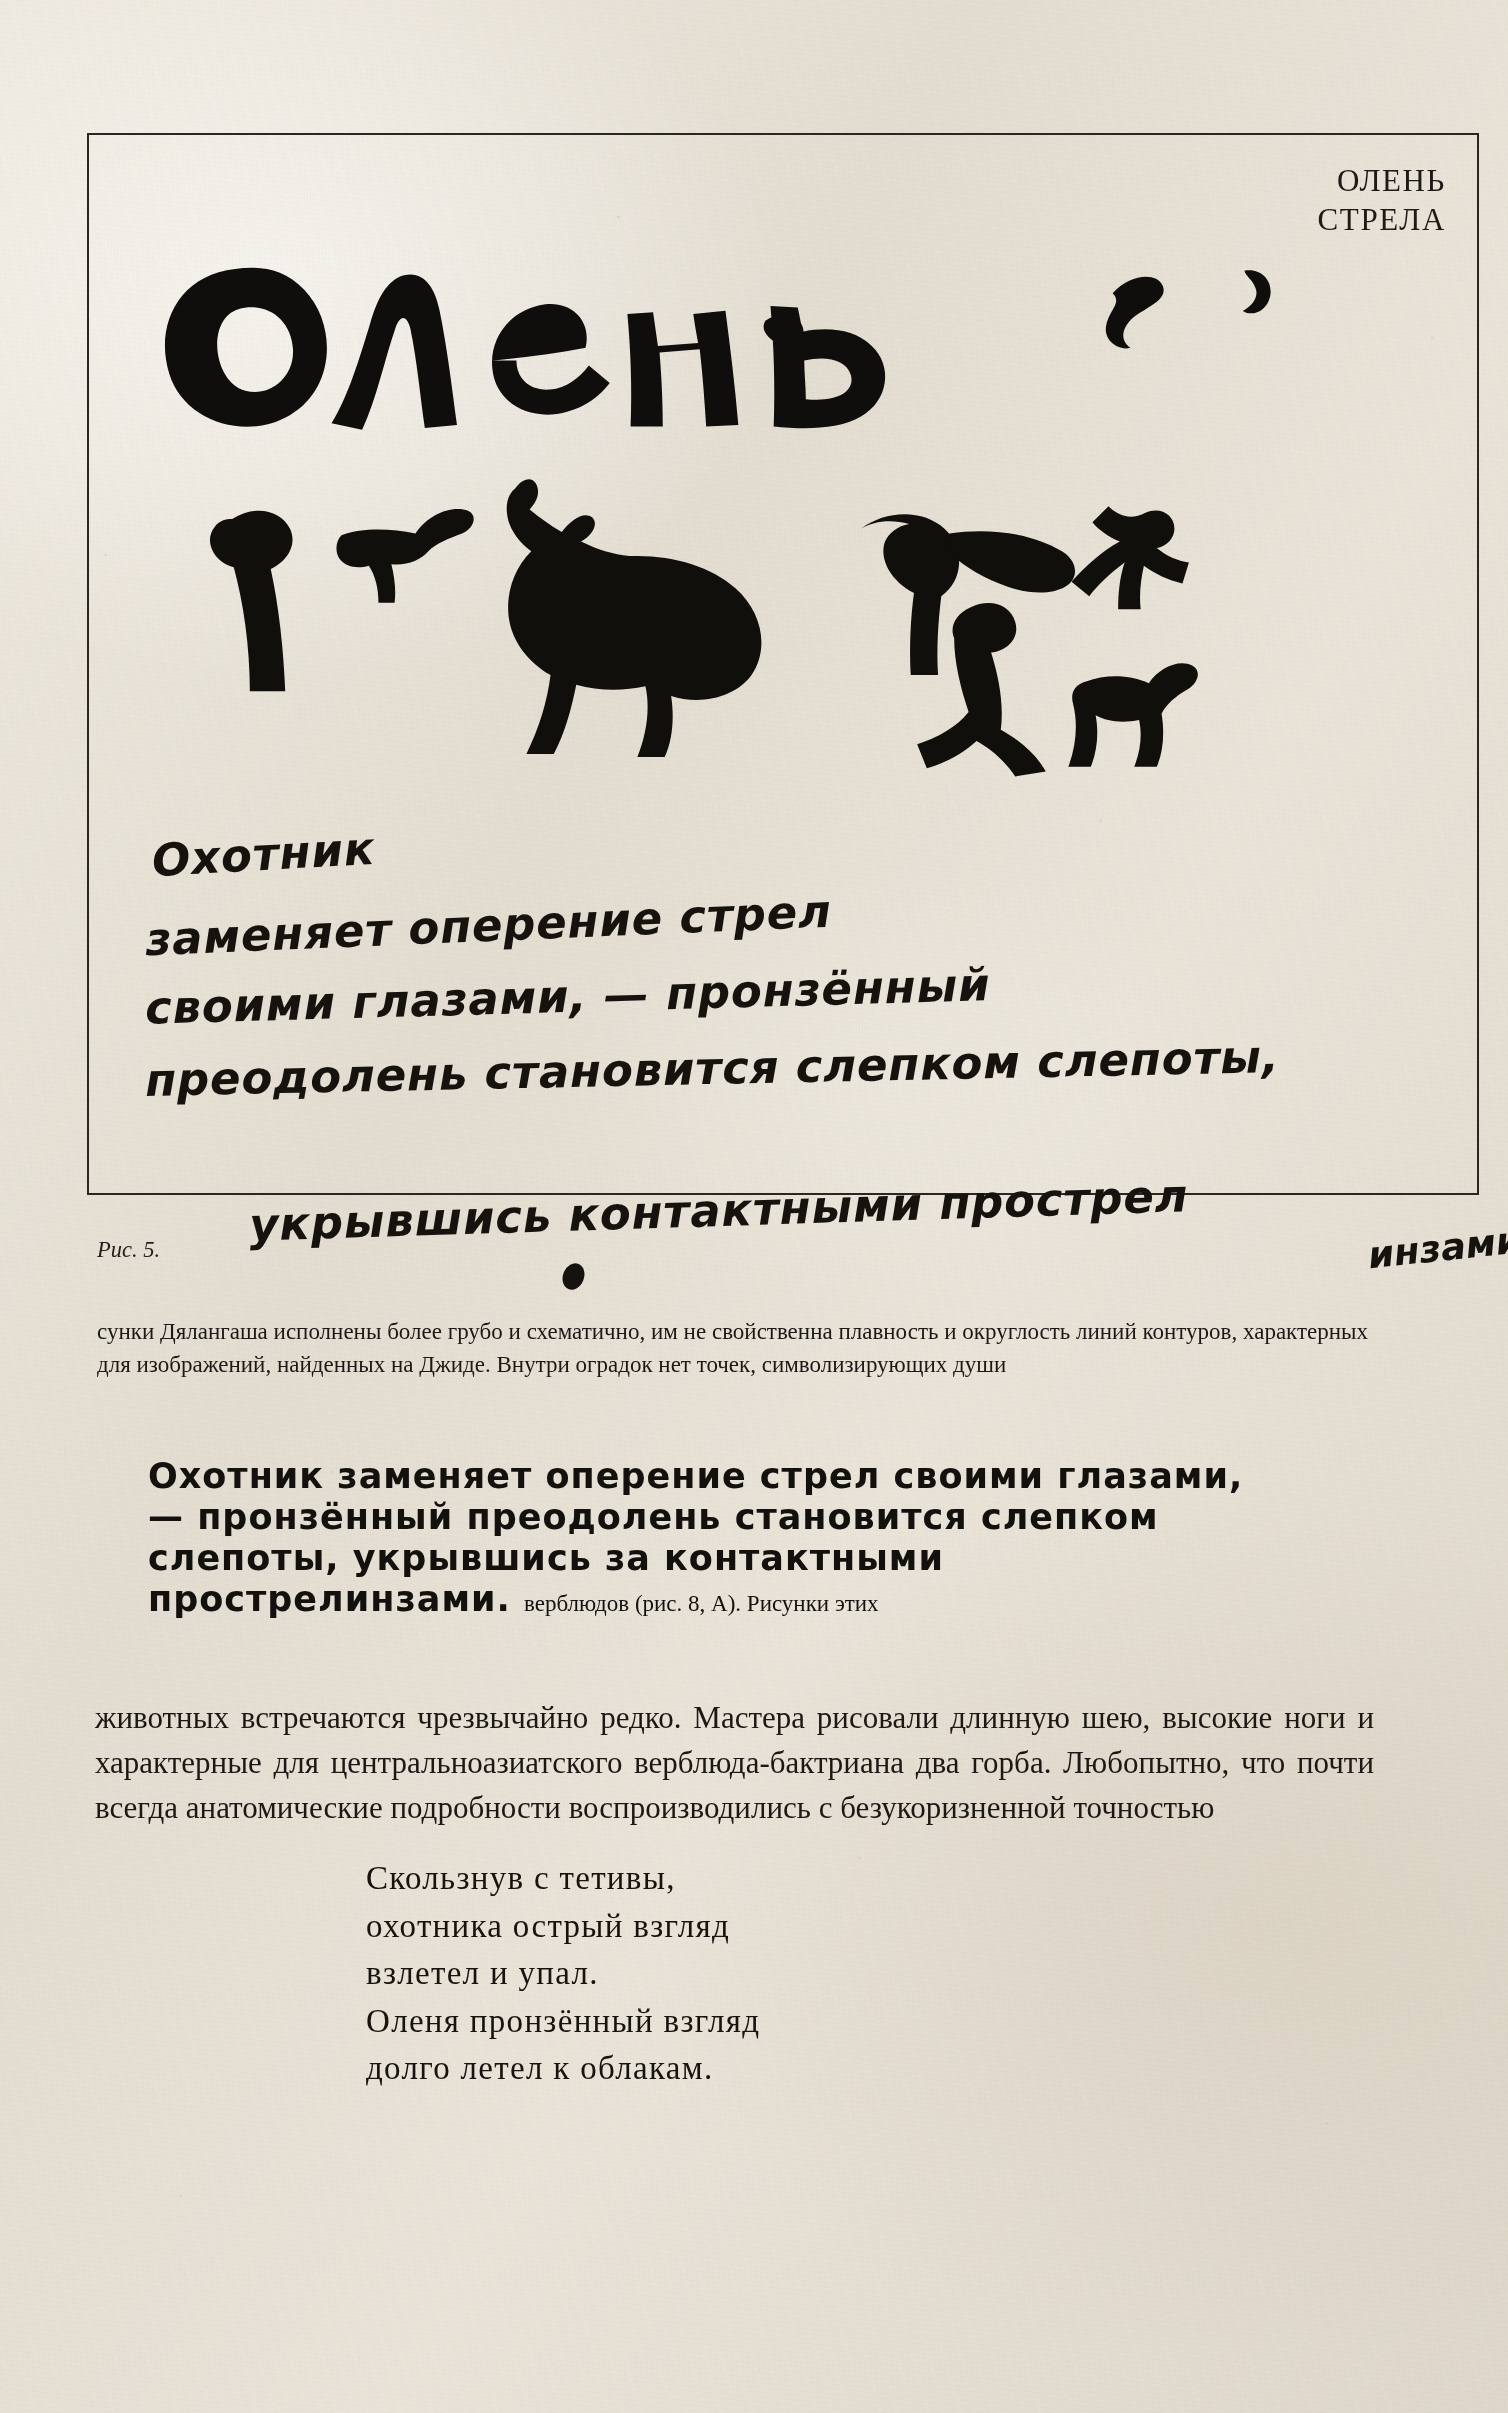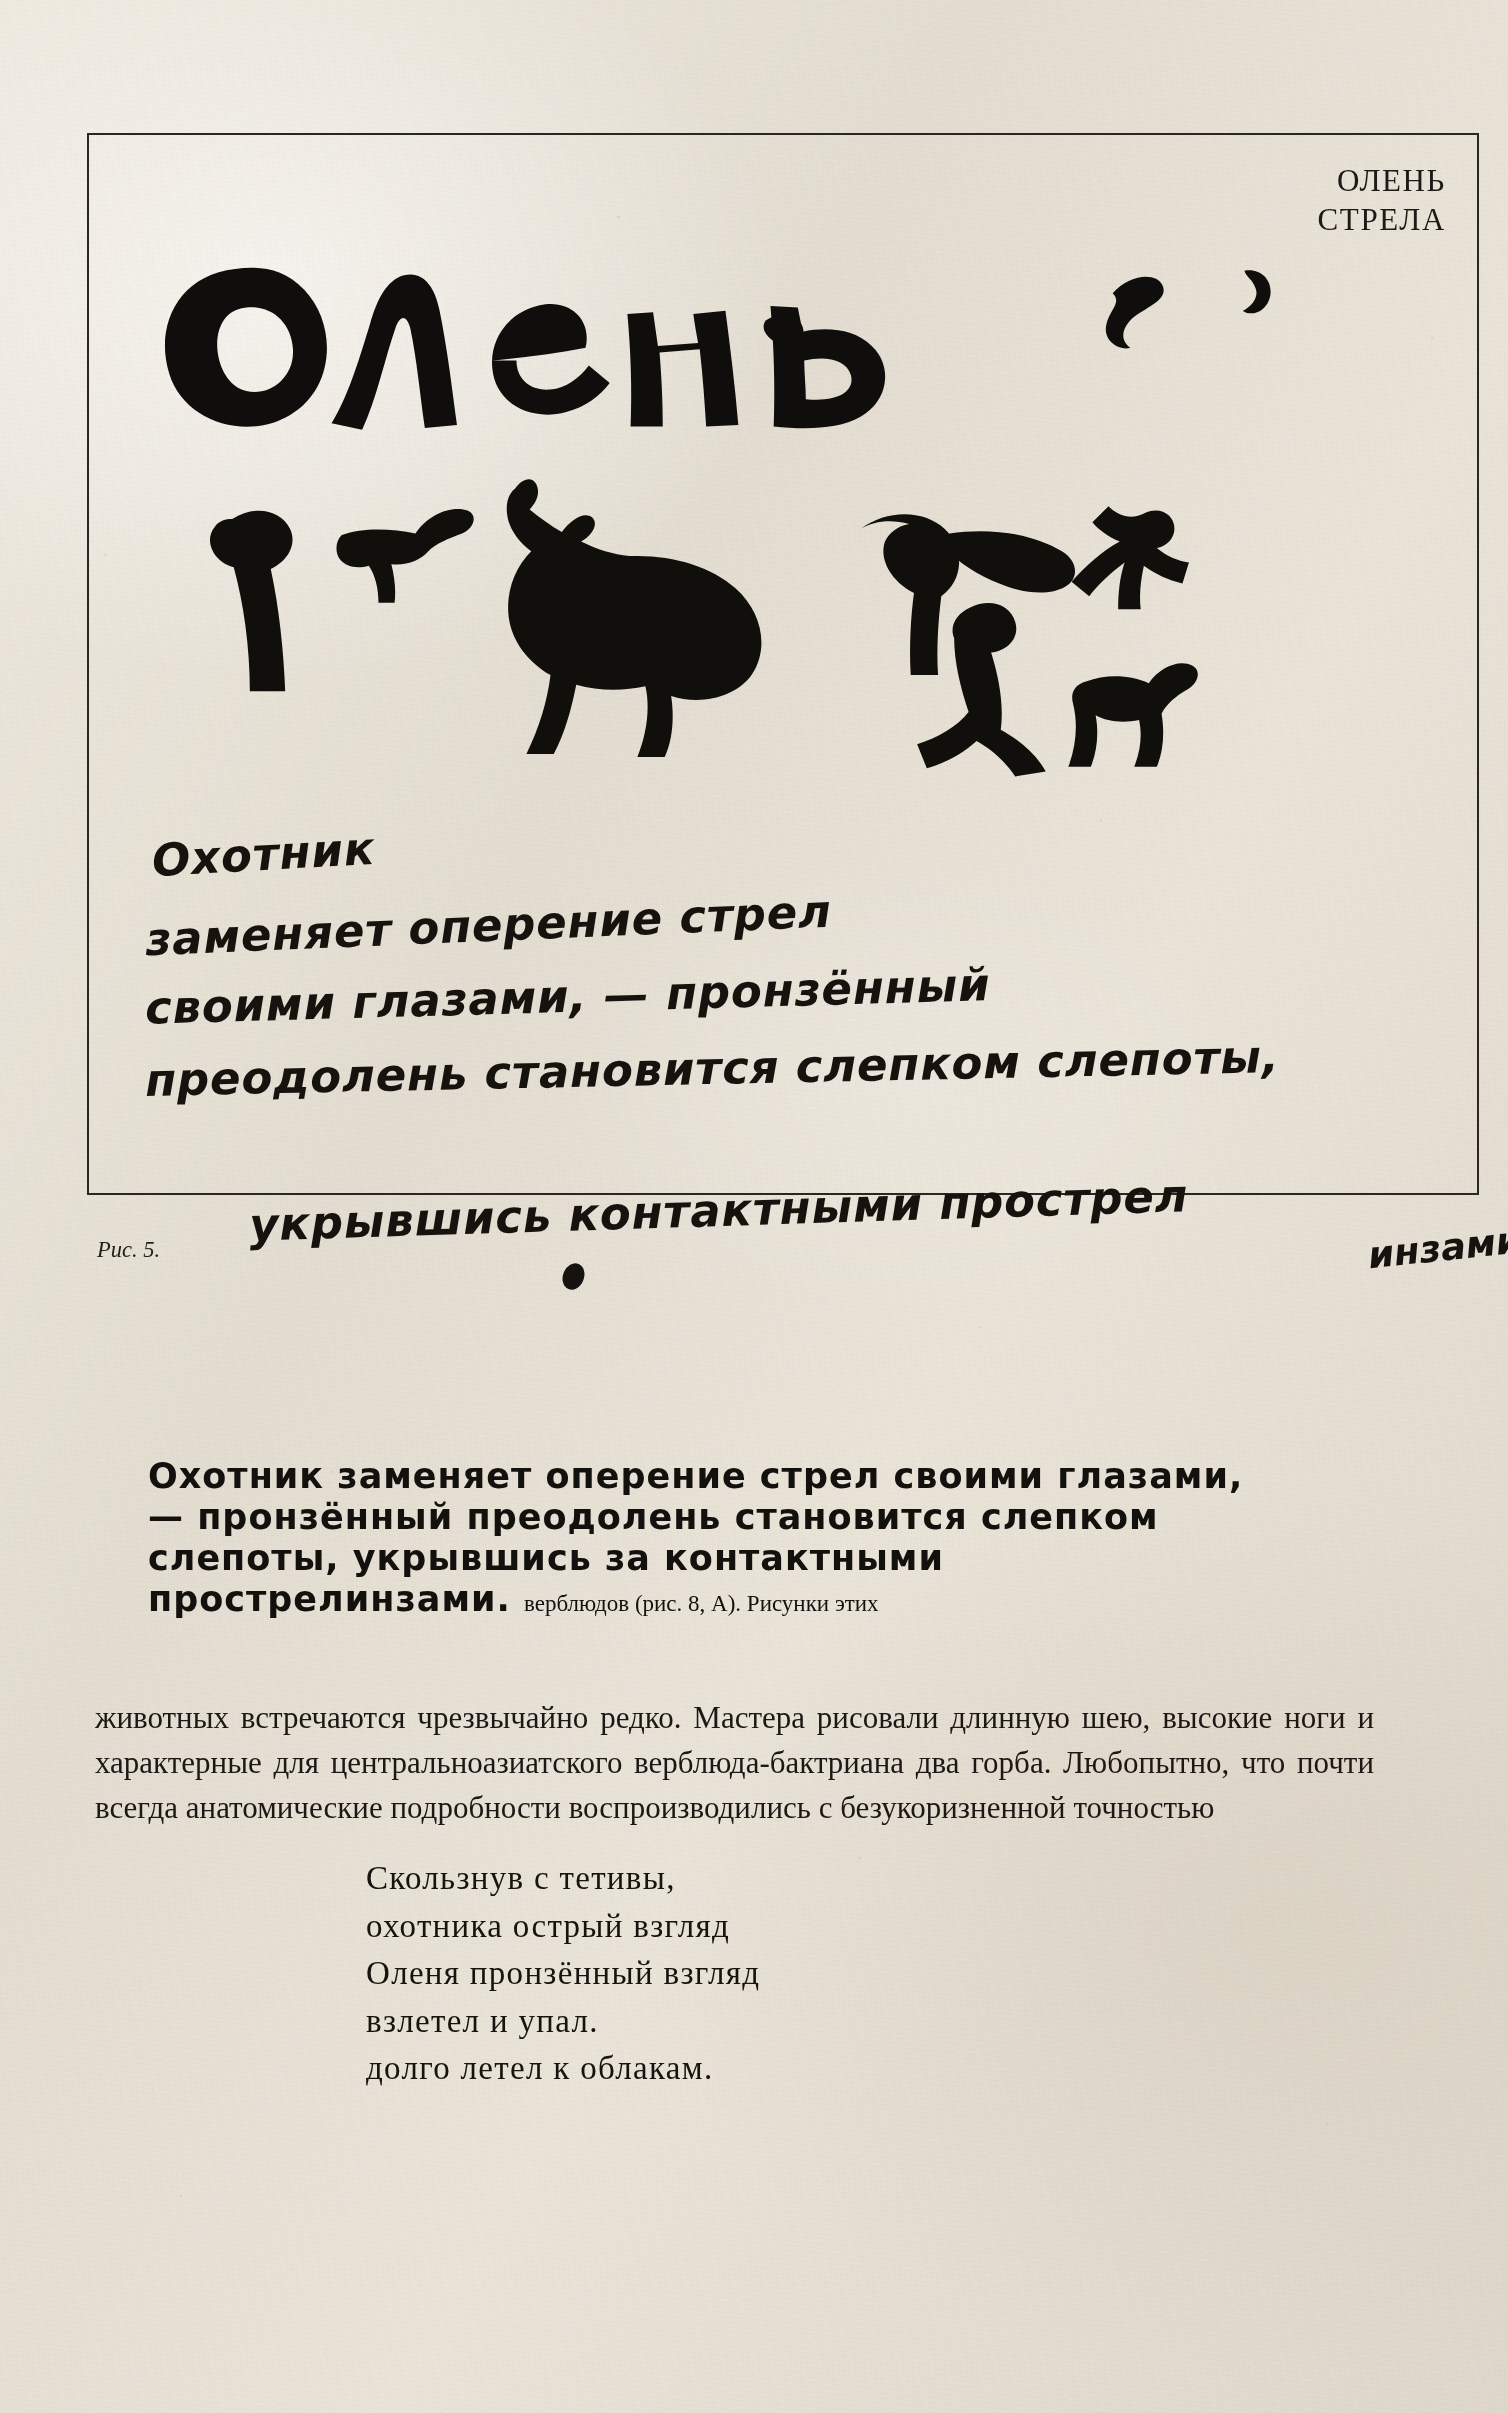--- a/index.html
+++ b/index.html
@@ -290,31 +290,32 @@
   </div>
 
   <div class="hand" style="left:249px; top:1184px; font-size:45px; transform:rotate(-1.8deg);">укрывшись  контактными  прострел</div>
 
   <div id="margin-vert">
     <div>инзами.</div>
   </div>
 
   <div id="fig-caption">Рис. 5.</div>
 
+  <div id="body-top">сунки Дялангаша исполнены более грубо и схематично, им не свойственна плавность и округлость линий контуров, характерных для   изображений, найденных на Джиде. Внутри оградок нет точек, символизирующих души</div>
 
   <div id="quote-block">
     <span>Охотник заменяет оперение стрел своими глазами, — пронзённый преодолень становится слепком слепоты, укрывшись за контактными прострелинзами.</span>
     <span class="tail-serif">верблюдов (рис. 8, А). Рисунки этих</span>
   </div>
 
   <div id="body-bottom">животных встречаются чрезвычайно редко. Мастера рисовали длинную шею, высокие ноги и характерные для центральноазиатского верблюда-бактриана два горба. Любопытно, что почти всегда анатомические подробности  воспроизводились  с  безукоризненной  точностью</div>
 
   <div id="poem">
     <div>Скользнув с тетивы,</div>
     <div>охотника острый взгляд</div>
+    <div>взлетел и упал.</div>
     <div>Оленя пронзённый взгляд</div>
-    <div>взлетел и упал.</div>
     <div>долго летел к облакам.</div>
   </div>
 
   <div class="ink-blot" style="left:563px; top:1263px; width:21px; height:27px; transform:rotate(22deg);"></div>
 </div>
 
 
 </body></html>

